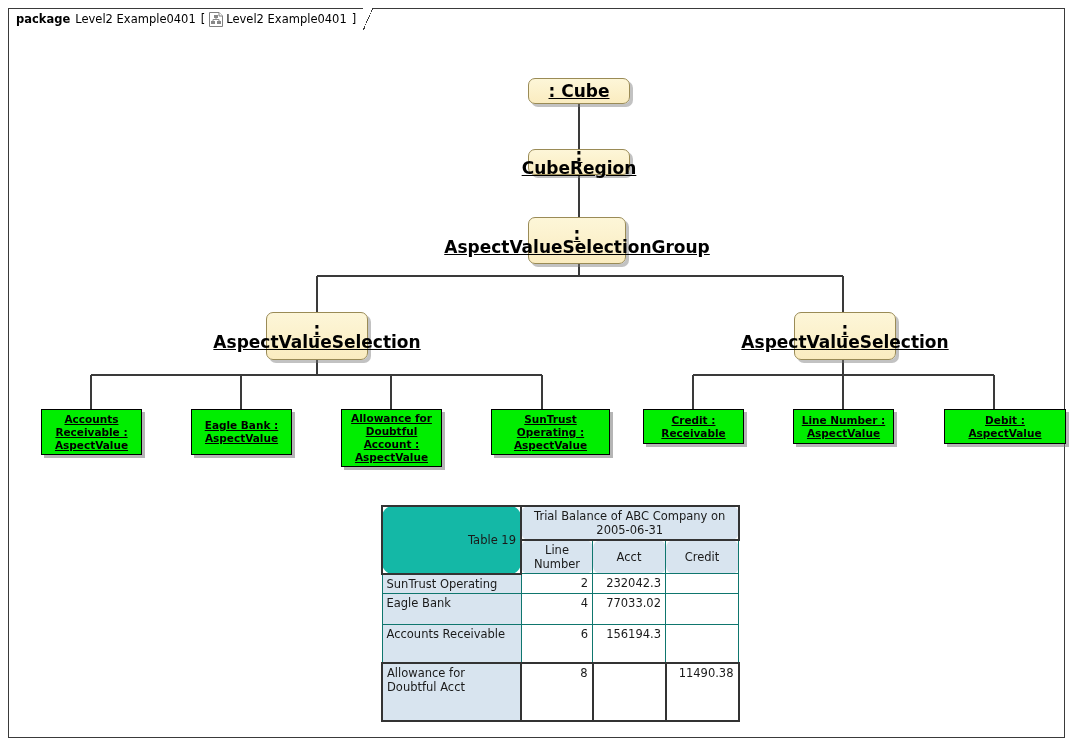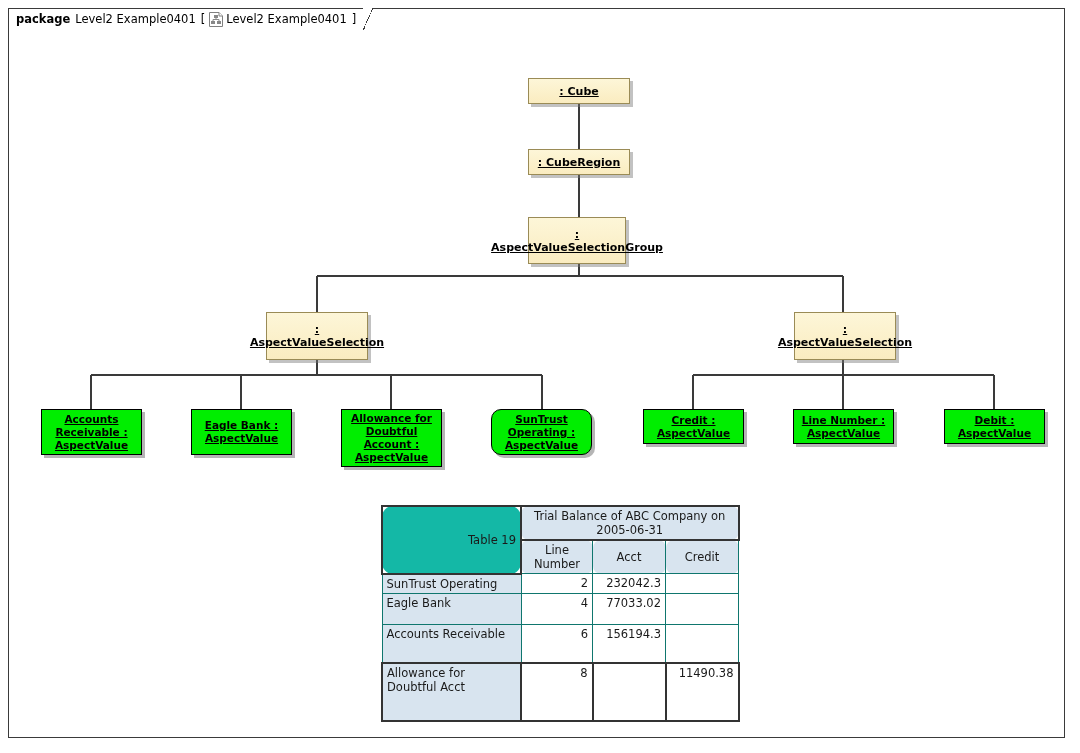--- a/index.html
+++ b/index.html
@@ -82,22 +82,23 @@
   .node .label {
     text-decoration: underline;
     font-weight: bold;
     padding: 0 2px;
   }
   .node-yellow {
     background: linear-gradient(to bottom, #fdf6d8 0%, #faecc0 100%);
     border-color: #9a8b56;
     box-shadow: 3px 3px 0 rgba(120,120,120,0.45);
     font-family: "DejaVu Sans", sans-serif;
-    font-size: 11px;
+    font-size: 17px;
     color: #000000;
+    border-radius: 7px;
   }
   .node-green {
     background: #00ee00;
     border-color: #000000;
     box-shadow: 3px 3px 0 rgba(120,120,120,0.55);
     font-family: "DejaVu Sans", sans-serif;
     font-size: 10.5px;
     color: #000000;
   }
 
@@ -229,33 +230,33 @@
 </div>
 
 <div class="node node-green" style="left:191px; top:409px; width:101px; height:46px;">
   <span class="label">Eagle Bank : AspectValue</span>
 </div>
 
 <div class="node node-green" style="left:341px; top:409px; width:101px; height:58px;">
   <span class="label">Allowance for Doubtful Account : AspectValue</span>
 </div>
 
-<div class="node node-green" style="left:491px; top:409px; width:101px; height:46px;border-radius:10px;">
+<div class="node node-green" style="left:491px; top:409px; width:119px; height:46px;">
   <span class="label">SunTrust Operating : AspectValue</span>
 </div>
 
 <div class="node node-green" style="left:643px; top:409px; width:101px; height:35px;">
-  <span class="label">Credit : AspectValue</span>
+  <span class="label">Credit : Receivable</span>
 </div>
 
 <div class="node node-green" style="left:793px; top:409px; width:101px; height:35px;">
   <span class="label">Line Number : AspectValue</span>
 </div>
 
-<div class="node node-green" style="left:944px; top:409px; width:101px; height:35px;">
+<div class="node node-green" style="left:944px; top:409px; width:122px; height:35px;">
   <span class="label">Debit : AspectValue</span>
 </div>
 
 <table id="data-table">
   <thead>
     <tr>
       <td class="corner outer" rowspan="2" style="width:129px;">Table 19</td>
       <td class="hdr outer" colspan="3">Trial Balance of ABC Company on 2005-06-31</td>
     </tr>
     <tr>

